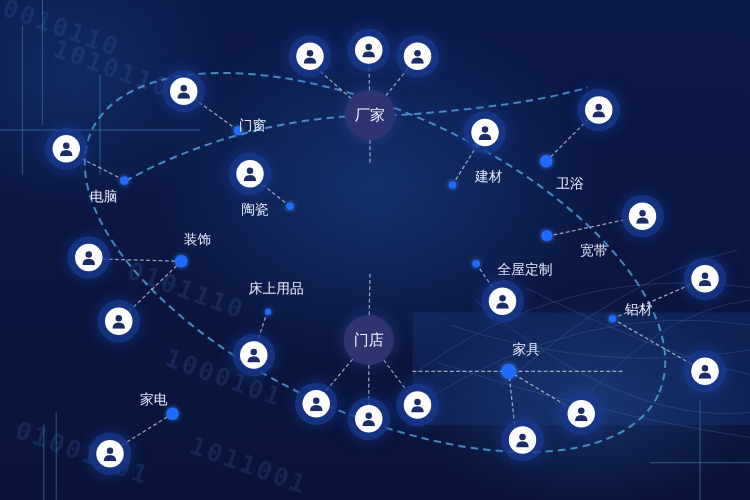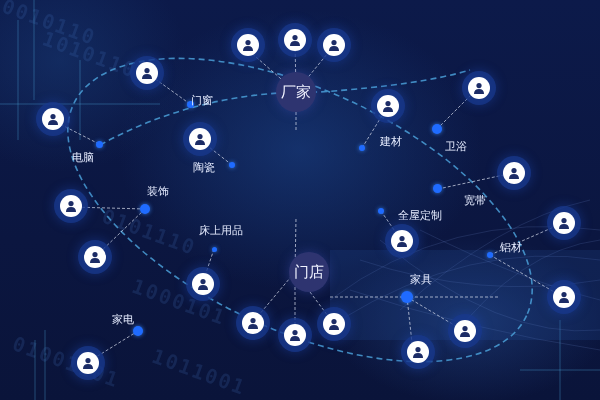--- a/index.html
+++ b/index.html
@@ -8,21 +8,21 @@
     background:
       radial-gradient(ellipse 260px 200px at 300px 150px, rgba(28,70,140,0.55), rgba(11,22,64,0) 70%),
       radial-gradient(ellipse 180px 160px at 60px 60px, rgba(25,60,120,0.5), rgba(11,22,64,0) 70%),
       radial-gradient(ellipse 200px 120px at 470px 320px, rgba(40,80,150,0.45), rgba(11,22,64,0) 70%),
       linear-gradient(180deg,#0c1a4a 0%,#0b1640 60%,#0a143a 100%);}
   svg.layer{position:absolute;left:0;top:0;width:600px;height:400px;}
   .bg-digits{position:absolute;font-family:"DejaVu Sans Mono",monospace;color:rgba(70,120,200,0.18);font-size:20px;font-weight:bold;white-space:nowrap;transform:rotate(20deg);letter-spacing:2px;}
   .hub{position:absolute;border-radius:50%;background:#2e3470;display:flex;flex-direction:column;align-items:center;justify-content:center;color:#f0f2ff;box-shadow:0 0 12px rgba(60,80,180,0.45);}
   .hub-main{left:253px;top:128px;width:90px;height:90px;background:#2f366f;}
   .hub-main .label{font-size:13px;margin-top:4px;letter-spacing:1px;}
-  .hub-small{width:40px;height:40px;font-size:15px;}
+  .hub-small{width:40px;height:40px;font-size:12px;}
   .avatar{position:absolute;width:22px;height:22px;border-radius:50%;background:#ffffff;box-shadow:0 0 0 6px rgba(24,56,140,0.75),0 0 10px 8px rgba(30,70,170,0.35);display:flex;align-items:center;justify-content:center;}
   .avatar svg{width:12px;height:12px;}
   .cat-label{position:absolute;color:#e6ecff;font-size:11px;white-space:nowrap;}
   .dot{position:absolute;border-radius:50%;background:#1f6bff;box-shadow:0 0 4px rgba(60,140,255,0.8);}
 </style>
 </head>
 <body>
 
 <div id="stage">
 
@@ -92,21 +92,21 @@
       <line x1="407" y1="297" x2="413" y2="352"></line>
       <line x1="407" y1="297" x2="464" y2="331"></line>
       <line x1="330" y1="297" x2="500" y2="297"></line>
     </g>
   </svg>
 
 
   <div class="hub hub-small" style="left:276px;top:72px;">
     <span>厂家</span>
   </div>
-  <div class="hub hub-small" style="left:289px;top:252px;text-align:right;">
+  <div class="hub hub-small" style="left:275px;top:252px;text-align:right;">
     <span>门店</span>
   </div>
 
   <div class="dot" style="left:187px;top:101px;width:7px;height:7px;"></div>
   <div class="dot" style="left:96px;top:141px;width:7px;height:7px;"></div>
   <div class="dot" style="left:229px;top:162px;width:6px;height:6px;"></div>
   <div class="dot" style="left:140px;top:204px;width:10px;height:10px;"></div>
   <div class="dot" style="left:212px;top:247px;width:5px;height:5px;"></div>
   <div class="dot" style="left:133px;top:326px;width:10px;height:10px;"></div>
   <div class="dot" style="left:359px;top:145px;width:6px;height:6px;"></div>

